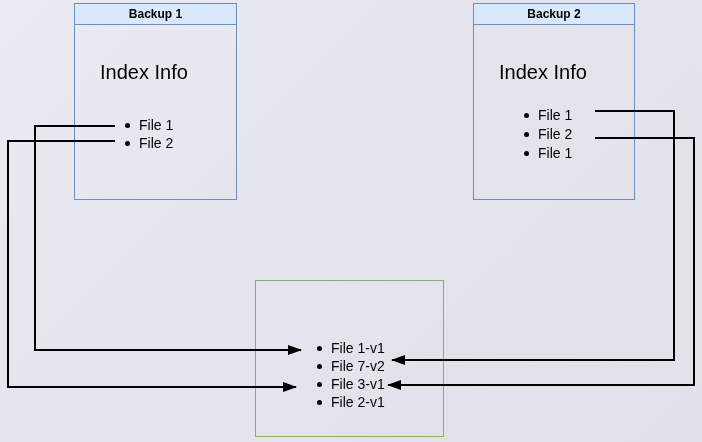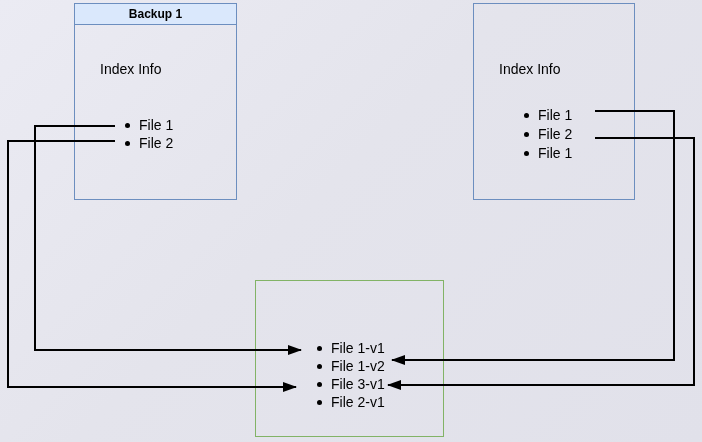--- a/index.html
+++ b/index.html
@@ -32,21 +32,21 @@
     border-bottom:1.5px solid #6c8ebf;
     height:21px;line-height:20px;
   }
   .green .node-header{
     background:#d5e8d4;
     border-bottom:1.5px solid #82b366;
     height:23px;line-height:22px;
   }
   .subtitle{
     position:absolute;
-    font-size:14px;
+    font-size:20px;
     white-space:nowrap;
   }
   ul.filelist{
     position:absolute;
     margin:0;padding:0;
     list-style:none;
   }
   ul.filelist li{
     display:flex;
     align-items:center;
@@ -80,20 +80,21 @@
         <span>File 1</span>
       </li>
       <li>
         <span class="bullet"></span>
         <span>File 2</span>
       </li>
     </ul>
   </div>
 
   <div class="node blue" style="left:473px;top:3px;width:162px;height:197px;">
+    <div class="node-header">Backup 2</div>
     <div class="subtitle" style="left:25px;top:57px;">Index Info</div>
     <ul class="filelist" style="left:50px;top:102px;line-height:19px;">
       <li>
         <span class="bullet"></span>
         <span>File 1</span>
       </li>
       <li>
         <span class="bullet"></span>
         <span>File 2</span>
       </li>
@@ -105,21 +106,21 @@
   </div>
 
   <div class="node green" style="left:255px;top:280px;width:189px;height:157px;">
     <ul class="filelist" style="left:61px;top:58px;line-height:18px;">
       <li>
         <span class="bullet"></span>
         <span>File 1-v1</span>
       </li>
       <li>
         <span class="bullet"></span>
-        <span>File 1-v2</span>
+        <span>File 7-v2</span>
       </li>
       <li>
         <span class="bullet"></span>
         <span>File 3-v1</span>
       </li>
       <li>
         <span class="bullet"></span>
         <span>File 2-v1</span>
       </li>
     </ul>

